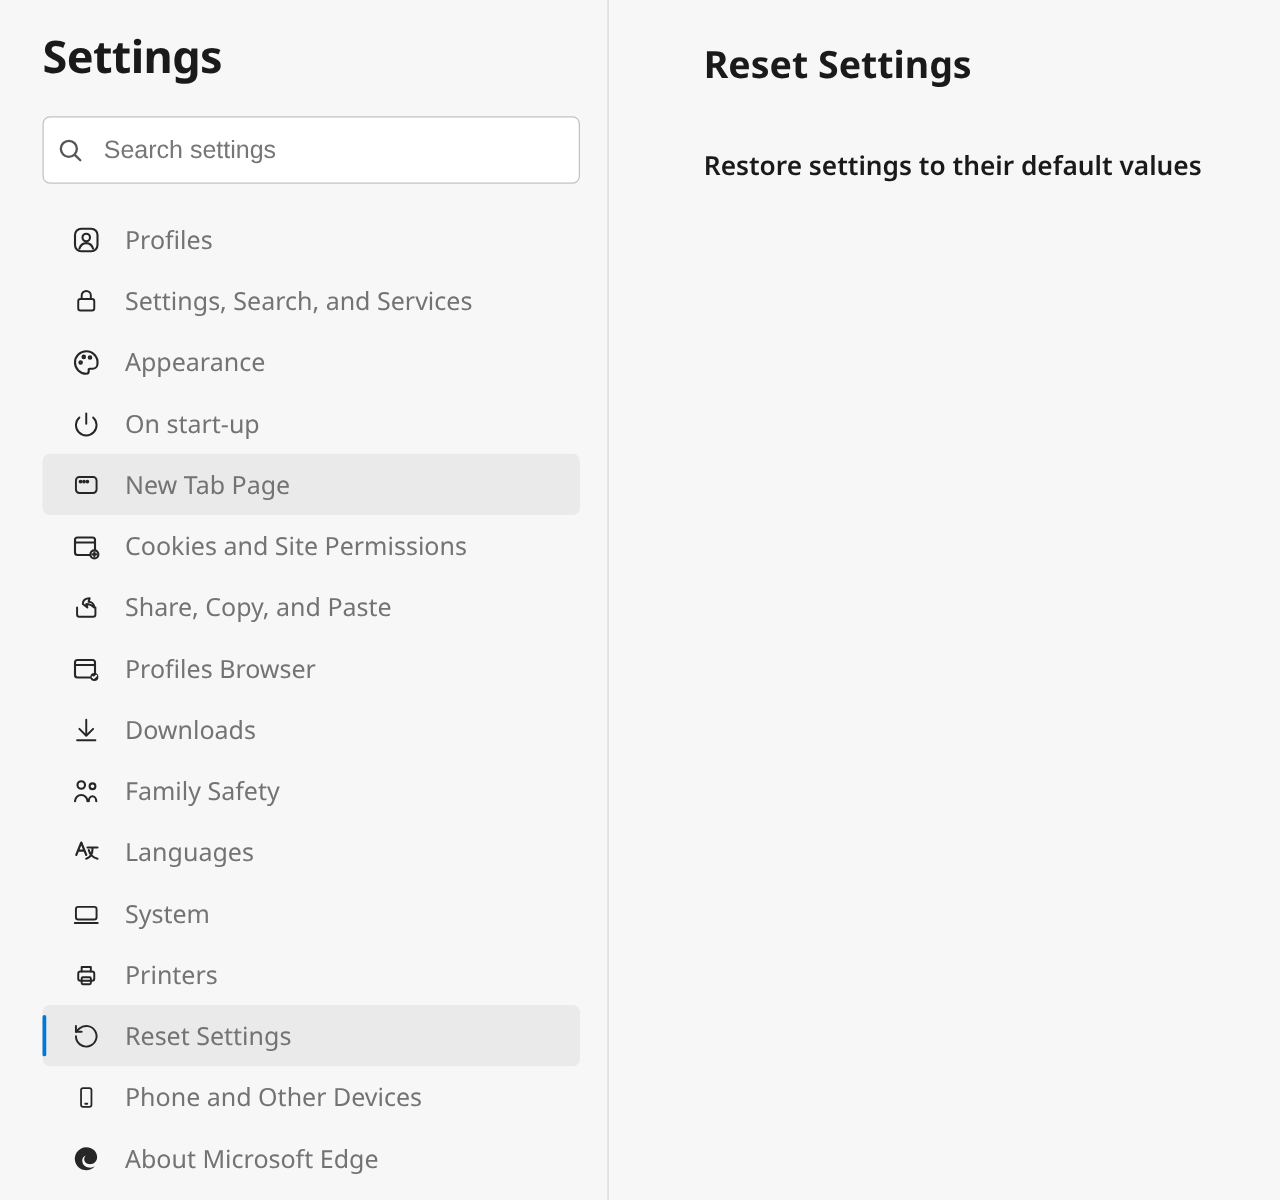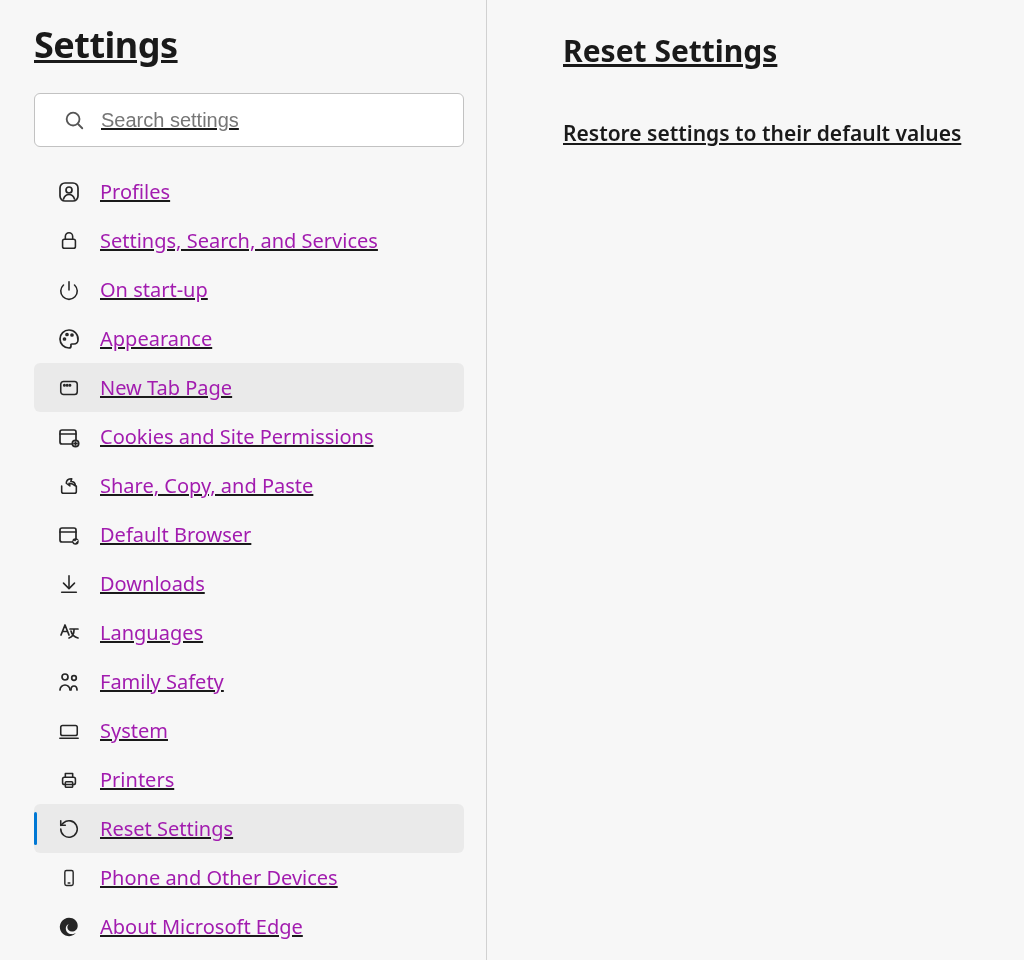--- a/index.html
+++ b/index.html
@@ -1,25 +1,25 @@
 <!DOCTYPE html>
 <html><head>
 <meta charset="utf-8">
 <style>
   * { box-sizing: border-box; margin: 0; padding: 0; }
   html, body { width: 1024px; height: 960px; font-family: -apple-system, "Segoe UI", system-ui, sans-serif; background:#f7f7f7; color:#1a1a1a; overflow:hidden;}
-  .app { display:flex; width:100%; height:100%;text-decoration:underline; }
+  .app { display:flex; width:100%; height:100%; }
   .sidebar { width:487px; flex:0 0 487px; border-right:1px solid #d1d1d1; padding:20px 22px 20px 34px; }
   .sidebar h1 { font-size:36px; font-weight:700; letter-spacing:-0.5px; margin-bottom:24px; }
-  .search-wrap { display:flex; align-items:center; background:#fff; border:1px solid #c2c2c2; border-radius:6px; padding:0 28px; height:54px; margin-bottom:20px; }
+  .search-wrap { display:flex; align-items:center; background:#fff; border:1px solid #c2c2c2; border-radius:6px; padding:0 10px; height:54px; margin-bottom:20px; }
   .search-wrap svg { flex:0 0 auto; }
   .search-wrap input { border:none; outline:none; font-size:20px; color:#333; width:100%; padding-left:16px; background:transparent; }
   .search-wrap input::placeholder{ color:#767676; }
   .nav { list-style:none; }
-  .nav li { display:flex; align-items:center; height:49px; border-radius:6px; padding-left:22px; cursor:pointer; font-size:20px; color:#a21caf; position:relative; }
+  .nav li { display:flex; align-items:center; height:49px; border-radius:6px; padding-left:22px; cursor:pointer; font-size:20px; color:#737373; position:relative; }
   .nav li .icon-slot { width:26px; height:26px; flex:0 0 26px; display:flex; align-items:center; justify-content:center; margin-right:18px; color:#262626;}
   .nav li.hover { background:#eaeaea; }
   .nav li.active { background:#eaeaea; }
   .nav li.active::before { content:""; position:absolute; left:0; top:8px; bottom:8px; width:3px; background:#0078d4; border-radius:2px;}
   .main { flex:1; padding:30px 40px 30px 76px; background:#f7f7f7; }
   .main h2 { font-size:30px; font-weight:700; margin-bottom:48px;}
   .option { font-size:21px; font-weight:600; }
   svg { display:block; }
 </style>
 </head>
@@ -58,40 +58,40 @@
           <svg width="22" height="22" viewBox="0 0 24 24" fill="none" stroke="currentColor" stroke-width="1.7" stroke-linecap="round" stroke-linejoin="round">
               <rect x="5" y="10" width="14" height="10" rx="2"></rect>
               <path d="M8 10V7a4 4 0 0 1 8 0v3"></path>
             </svg>
         </span>
         <span>Settings, Search, and Services</span>
       </li>
 
       <li>
         <span class="icon-slot">
-          <svg width="22" height="22" viewBox="0 0 24 24" fill="none" stroke="currentColor" stroke-width="1.7" stroke-linecap="round" stroke-linejoin="round">
-              <path d="M18 6.5a9 9 0 1 1-12 0"></path>
-              <line x1="12" y1="3" x2="12" y2="12"></line>
-            </svg>
-        </span>
-        <span>On start-up</span>
-      </li>
-
-      <li>
-        <span class="icon-slot">
           <svg width="24" height="24" viewBox="0 0 24 24" fill="none" stroke="currentColor" stroke-width="1.7" stroke-linecap="round" stroke-linejoin="round">
               <path d="M12 3a9 9 0 1 0 0 18c1.5 0 2-1 2-2s-.5-2 1-2h2a4 4 0 0 0 4-4 9 9 0 0 0-9-10z"></path>
               <circle cx="7.5" cy="12" r="1"></circle>
               <circle cx="10" cy="7.5" r="1"></circle>
               <circle cx="15" cy="8" r="1"></circle>
             </svg>
         </span>
         <span>Appearance</span>
       </li>
 
+      <li>
+        <span class="icon-slot">
+          <svg width="22" height="22" viewBox="0 0 24 24" fill="none" stroke="currentColor" stroke-width="1.7" stroke-linecap="round" stroke-linejoin="round">
+              <path d="M18 6.5a9 9 0 1 1-12 0"></path>
+              <line x1="12" y1="3" x2="12" y2="12"></line>
+            </svg>
+        </span>
+        <span>On start-up</span>
+      </li>
+
       <li class="hover">
         <span class="icon-slot">
           <svg width="22" height="22" viewBox="0 0 24 24" fill="none" stroke="currentColor" stroke-width="1.7" stroke-linecap="round" stroke-linejoin="round">
               <rect x="3" y="5" width="18" height="14" rx="3"></rect>
               <circle cx="7" cy="9" r="0.8" fill="currentColor"></circle>
               <circle cx="10" cy="9" r="0.8" fill="currentColor"></circle>
               <circle cx="13" cy="9" r="0.8" fill="currentColor"></circle>
             </svg>
         </span>
         <span>New Tab Page</span>
@@ -121,54 +121,54 @@
 
       <li>
         <span class="icon-slot">
           <svg width="24" height="24" viewBox="0 0 24 24" fill="none" stroke="currentColor" stroke-width="1.7" stroke-linecap="round" stroke-linejoin="round">
               <rect x="3" y="5" width="16" height="14" rx="2"></rect>
               <line x1="3" y1="9" x2="19" y2="9"></line>
               <circle cx="18.5" cy="18.5" r="3.2" fill="currentColor" stroke="none"></circle>
               <path d="M17 18.5l1 1 2-2" stroke="#f7f7f7" stroke-width="1.5"></path>
             </svg>
         </span>
-        <span>Default Browser</span>
+        <span>Profiles Browser</span>
       </li>
 
       <li>
         <span class="icon-slot">
           <svg width="22" height="22" viewBox="0 0 24 24" fill="none" stroke="currentColor" stroke-width="1.7" stroke-linecap="round" stroke-linejoin="round">
               <line x1="12" y1="3" x2="12" y2="16"></line>
               <polyline points="6 11 12 17 18 11"></polyline>
               <line x1="4" y1="21" x2="20" y2="21"></line>
             </svg>
         </span>
         <span>Downloads</span>
-      </li>
-
-      <li>
-        <span class="icon-slot">
-          <svg width="24" height="24" viewBox="0 0 24 24" fill="none" stroke="currentColor" stroke-width="1.7" stroke-linecap="round" stroke-linejoin="round">
-              <path d="M4 14l4-10 4 10M5.5 10.5h5"></path>
-              <path d="M13 8h8M17 8v1c0 4-2 7-5 8M14 10c1 4 3 6 7 7"></path>
-            </svg>
-        </span>
-        <span>Languages</span>
       </li>
 
       <li>
         <span class="icon-slot">
           <svg width="24" height="24" viewBox="0 0 24 24" fill="none" stroke="currentColor" stroke-width="1.7" stroke-linecap="round" stroke-linejoin="round">
               <circle cx="8" cy="7" r="3"></circle>
               <circle cx="17" cy="8" r="2.3"></circle>
               <path d="M3 20c0-3 2.5-5 5-5s5 2 5 5"></path>
               <path d="M14 20c0-2.5 1.5-4 3-4s3 1.5 3 4"></path>
             </svg>
         </span>
         <span>Family Safety</span>
+      </li>
+
+      <li>
+        <span class="icon-slot">
+          <svg width="24" height="24" viewBox="0 0 24 24" fill="none" stroke="currentColor" stroke-width="1.7" stroke-linecap="round" stroke-linejoin="round">
+              <path d="M4 14l4-10 4 10M5.5 10.5h5"></path>
+              <path d="M13 8h8M17 8v1c0 4-2 7-5 8M14 10c1 4 3 6 7 7"></path>
+            </svg>
+        </span>
+        <span>Languages</span>
       </li>
 
       <li>
         <span class="icon-slot">
           <svg width="22" height="22" viewBox="0 0 24 24" fill="none" stroke="currentColor" stroke-width="1.7" stroke-linecap="round" stroke-linejoin="round">
               <rect x="3" y="6" width="18" height="11" rx="2"></rect>
               <line x1="2" y1="20" x2="22" y2="20"></line>
             </svg>
         </span>
         <span>System</span>

